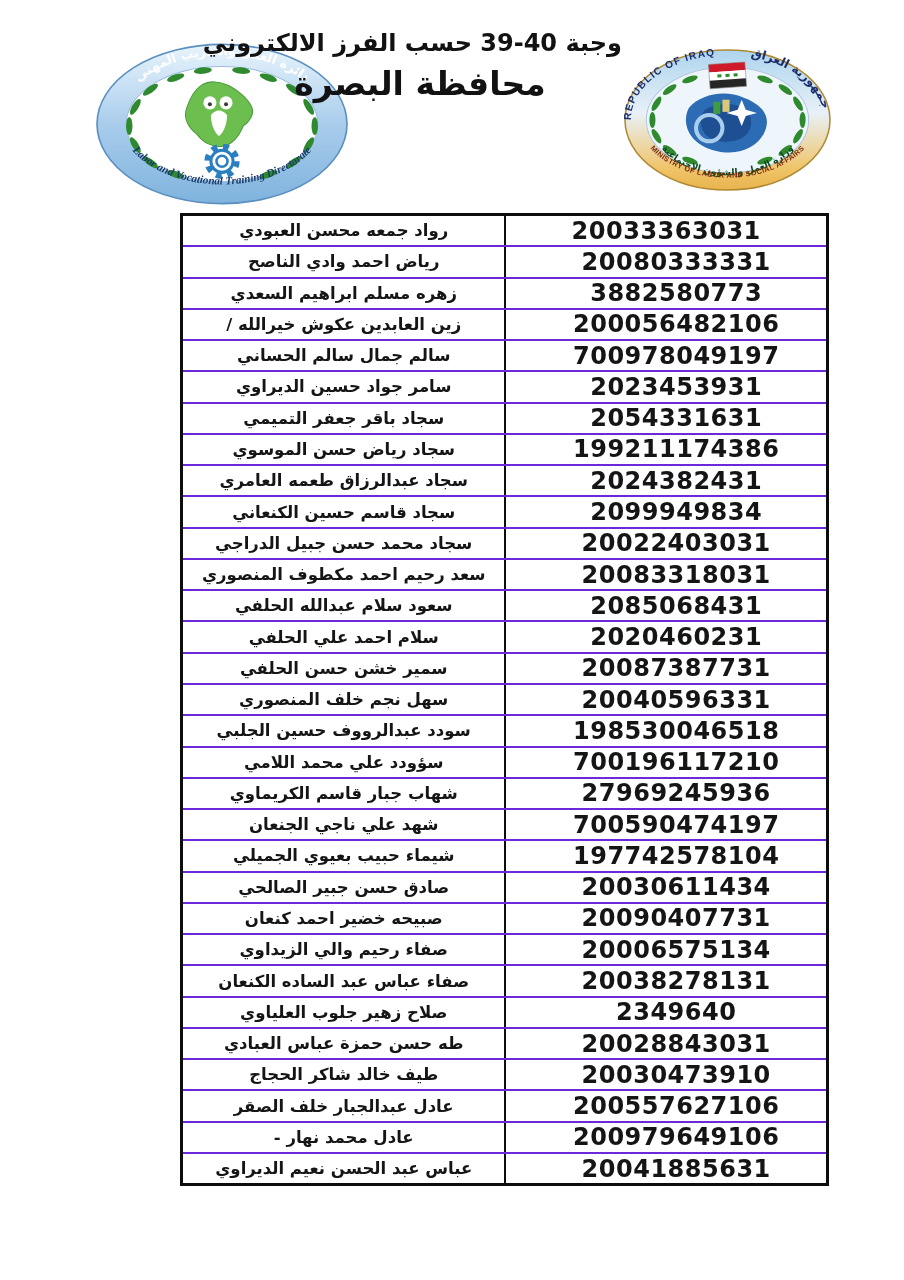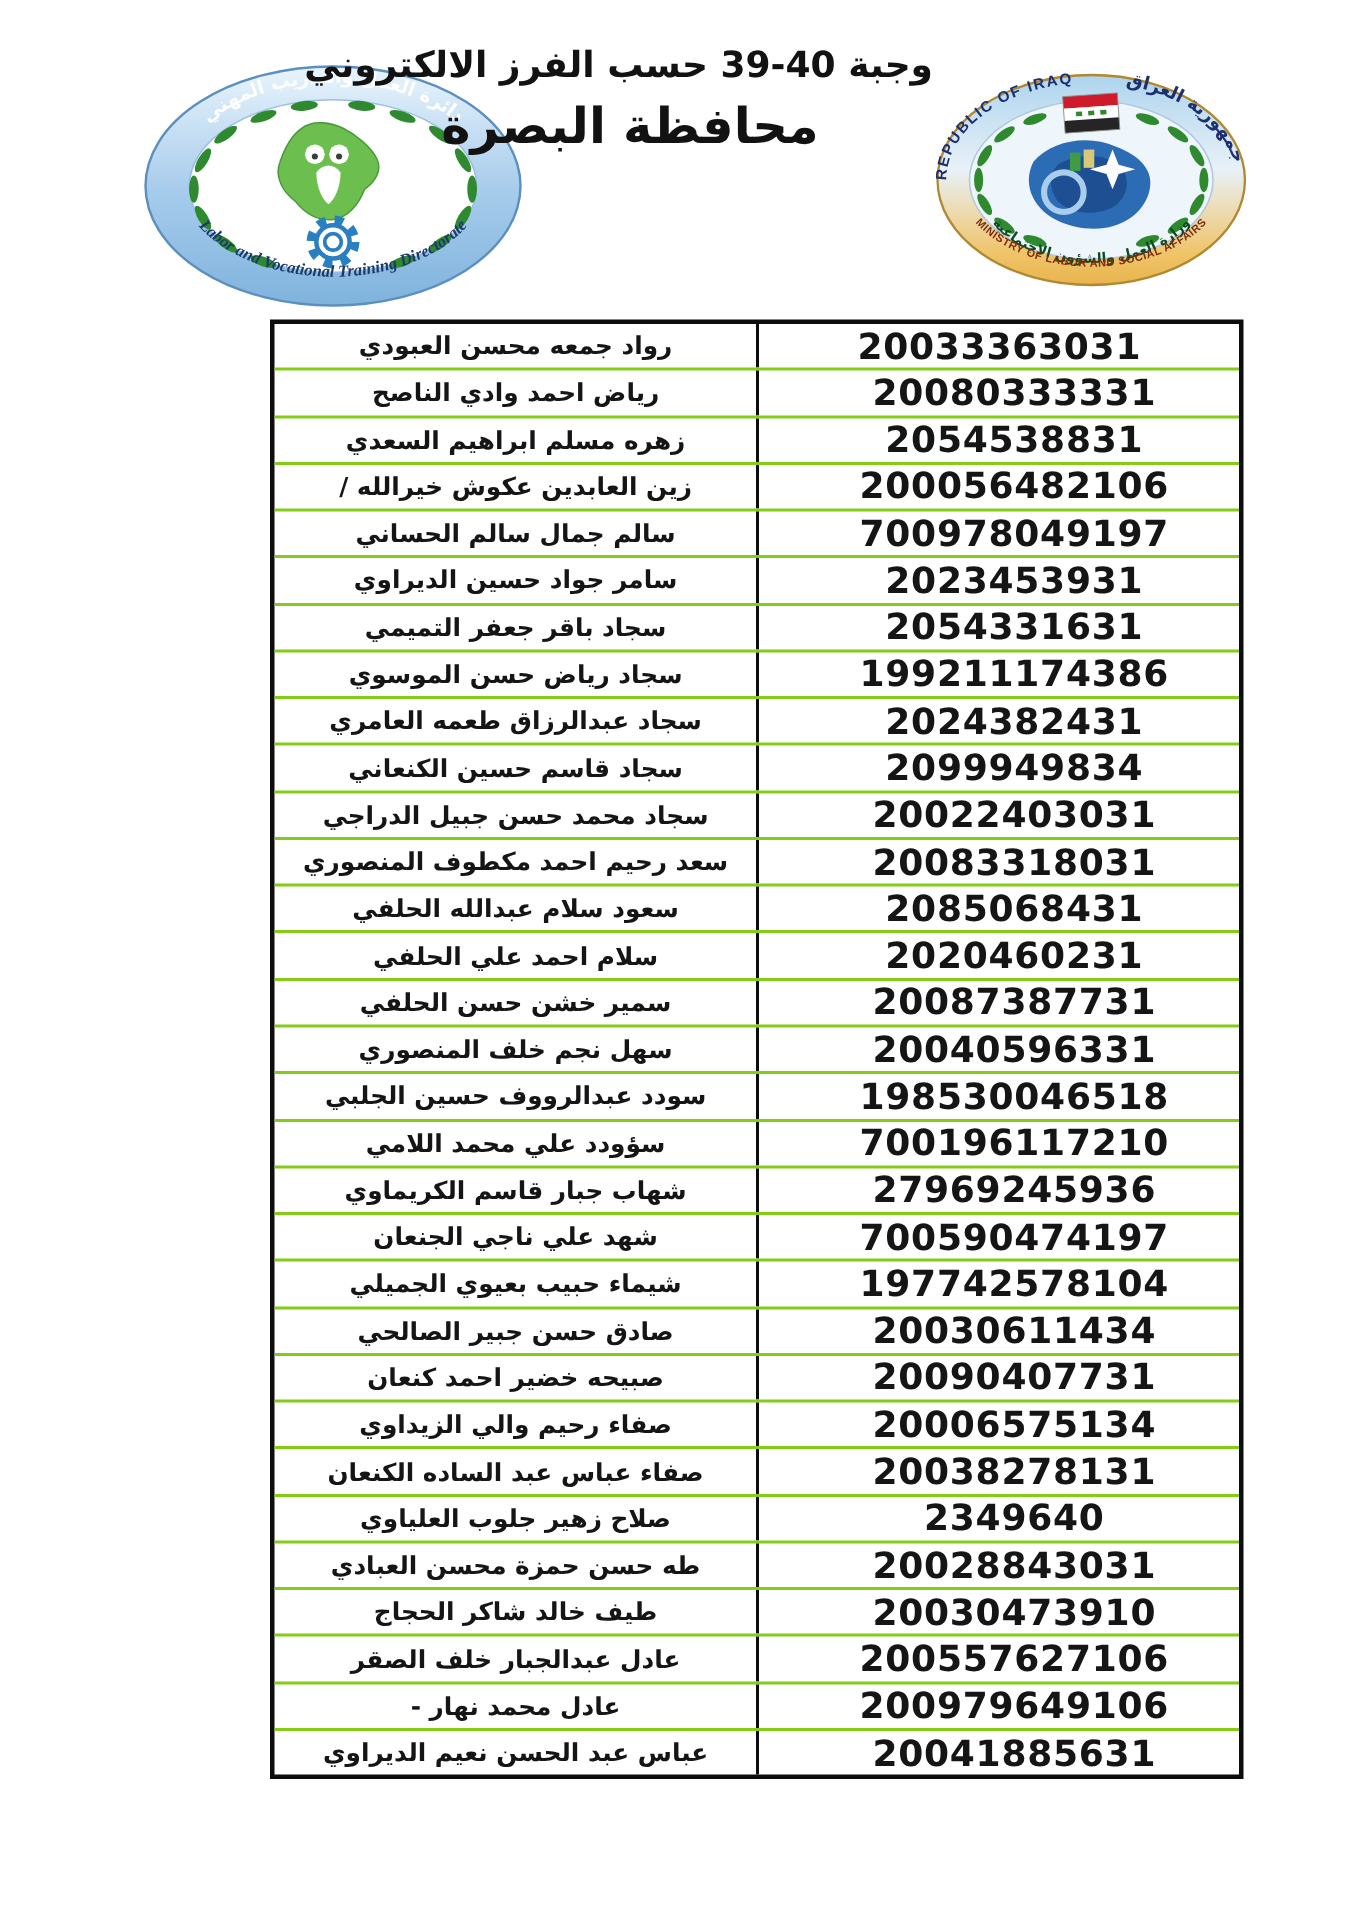--- a/index.html
+++ b/index.html
@@ -16,21 +16,21 @@
     direction:rtl;font-weight:700;color:#121212;
   }
   .title-line1{font-size:24px;line-height:42px;white-space:nowrap;}
   .title-line2{font-size:33px;line-height:40px;}
   .roster{
     position:absolute;left:180px;top:213px;width:649px;height:973px;
     border:3px solid #0d0d0d;box-sizing:border-box;
     display:flex;flex-direction:column;background:#fff;
   }
   .trow{flex:1 1 0;display:flex;min-height:0;text-align:center;}
-  .trow + .trow{border-top:2px solid #84cc16;gap:20px;}
+  .trow + .trow{border-top:2px solid #6d28d9;gap:20px;}
   .cell{display:flex;align-items:center;justify-content:center;overflow:hidden;}
   .cell.name{
     width:50.3%;border-right:2px solid #0d0d0d;box-sizing:border-box;
     font-size:16.5px;font-weight:700;direction:rtl;white-space:nowrap;padding:0 6px;
   }
   .cell.num{
     flex:1;font-size:24px;font-weight:600;direction:ltr;
     letter-spacing:0.5px;font-family:"DejaVu Sans","Liberation Sans",sans-serif;
   }
   svg text{user-select:none;}
@@ -169,21 +169,21 @@
     <div class="trow">
       <div class="cell name" dir="rtl">رواد جمعه محسن العبودي</div>
       <div class="cell num">20033363031</div>
     </div>
     <div class="trow">
       <div class="cell name" dir="rtl">رياض احمد وادي الناصح</div>
       <div class="cell num">20080333331</div>
     </div>
     <div class="trow">
       <div class="cell name" dir="rtl">زهره مسلم ابراهيم السعدي</div>
-      <div class="cell num">2054538831</div>
+      <div class="cell num">3882580773</div>
     </div>
     <div class="trow">
       <div class="cell name" dir="rtl">زين العابدين عكوش خيرالله /</div>
       <div class="cell num">200056482106</div>
     </div>
     <div class="trow">
       <div class="cell name" dir="rtl">سالم جمال سالم الحساني</div>
       <div class="cell num">700978049197</div>
     </div>
     <div class="trow">
@@ -264,21 +264,21 @@
     </div>
     <div class="trow">
       <div class="cell name" dir="rtl">صفاء عباس عبد الساده الكنعان</div>
       <div class="cell num">20038278131</div>
     </div>
     <div class="trow">
       <div class="cell name" dir="rtl">صلاح زهير جلوب العلياوي</div>
       <div class="cell num">2349640</div>
     </div>
     <div class="trow">
-      <div class="cell name" dir="rtl">طه حسن حمزة محسن العبادي</div>
+      <div class="cell name" dir="rtl">طه حسن حمزة عباس العبادي</div>
       <div class="cell num">20028843031</div>
     </div>
     <div class="trow">
       <div class="cell name" dir="rtl">طيف خالد شاكر الحجاج</div>
       <div class="cell num">20030473910</div>
     </div>
     <div class="trow">
       <div class="cell name" dir="rtl">عادل عبدالجبار خلف الصقر</div>
       <div class="cell num">200557627106</div>
     </div>

